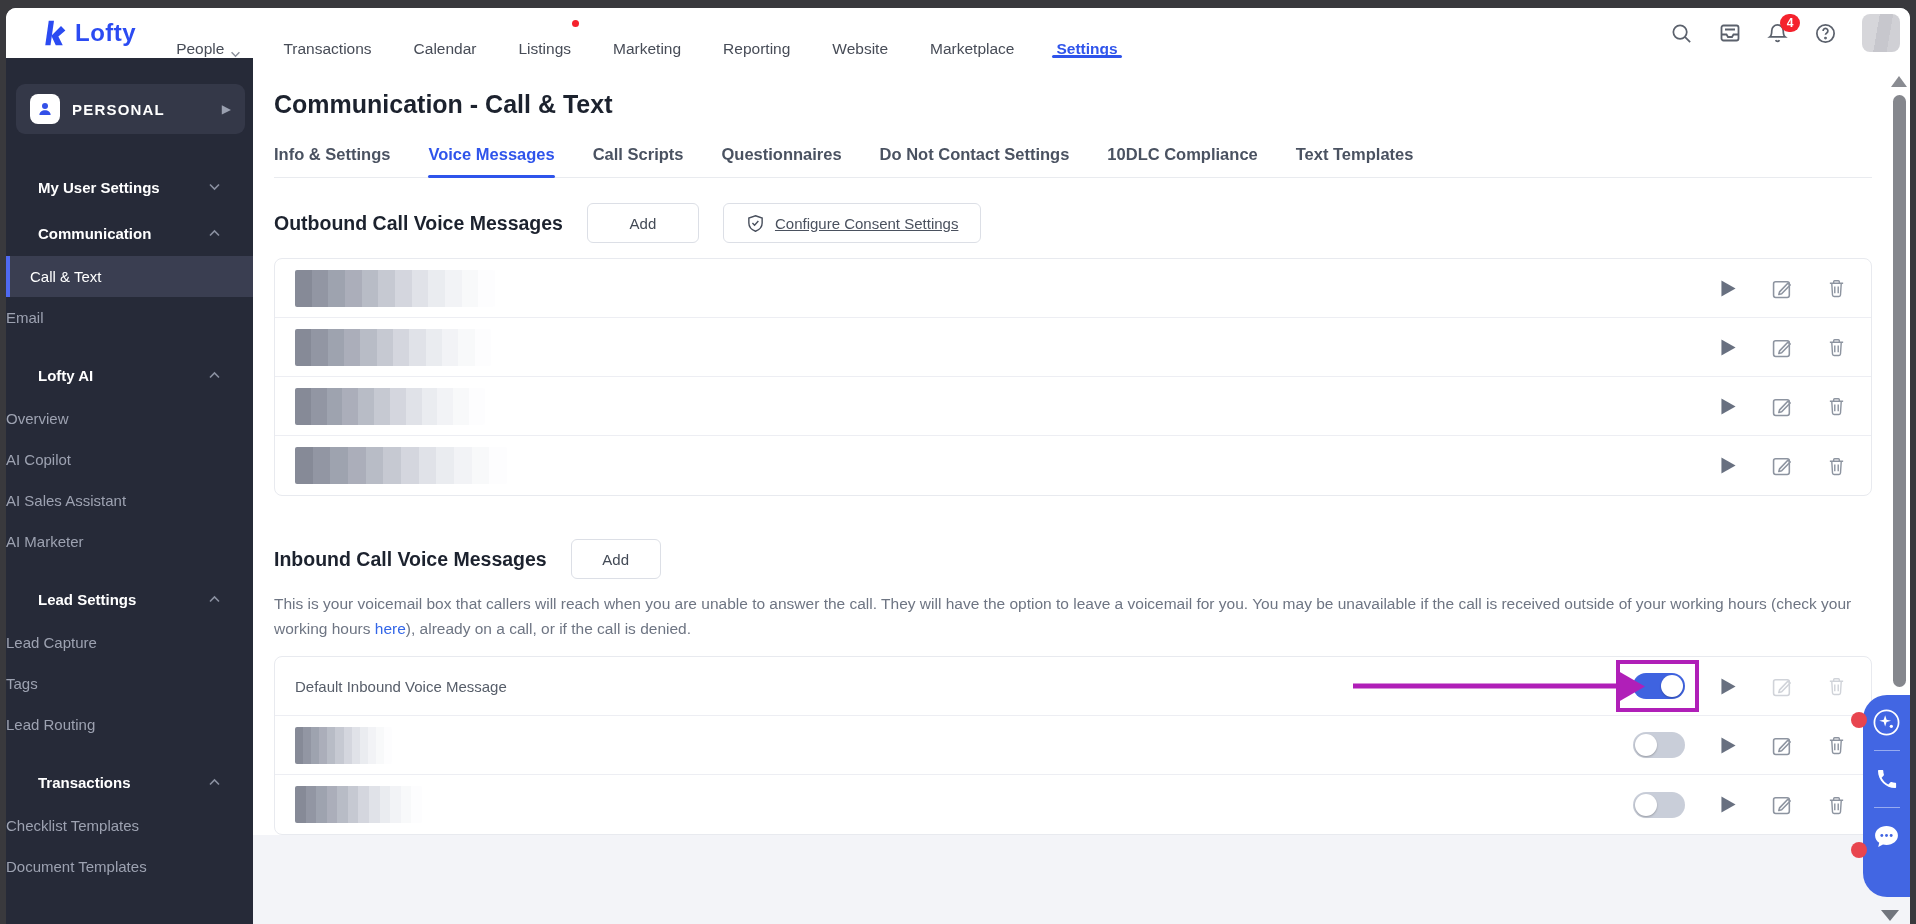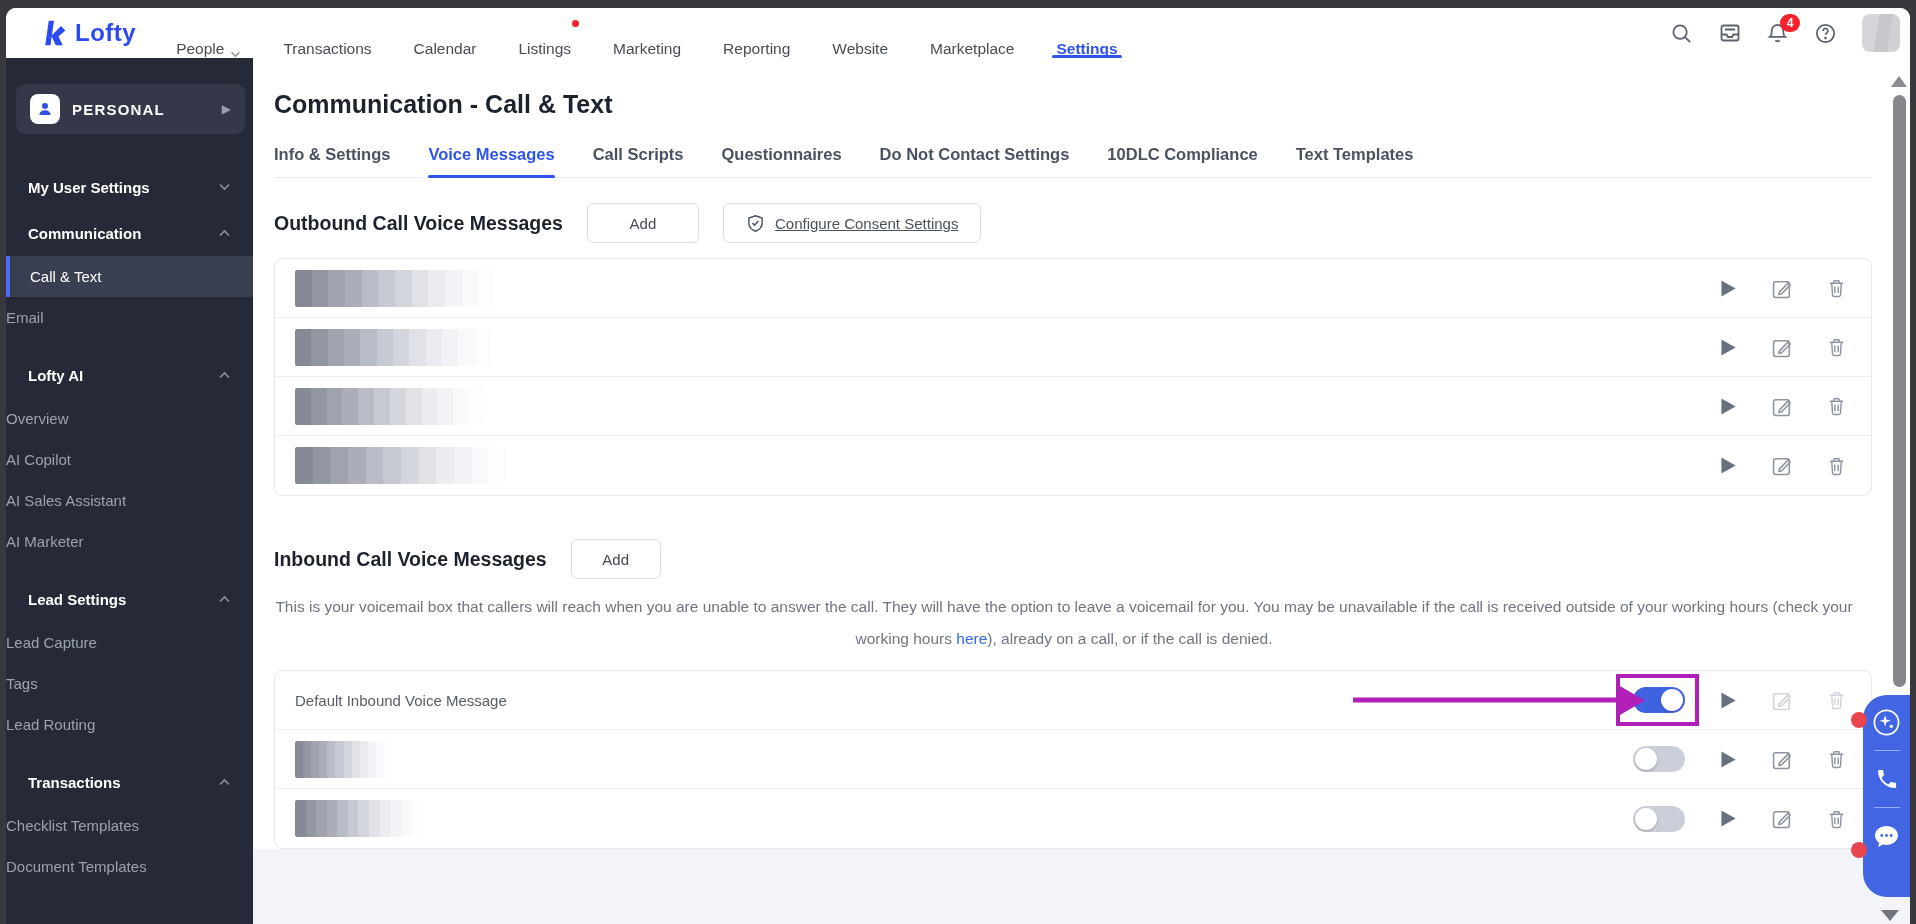--- a/index.html
+++ b/index.html
@@ -27,21 +27,21 @@
   .nav-icon{width:24px; height:24px; position:relative; display:flex; align-items:center; cursor:pointer;}
   .badge{position:absolute; top:-7px; right:-10px; min-width:20px; height:18px; padding:0 5px; background:#f5222d; color:#fff; border-radius:9px; font-size:12px; font-weight:bold; display:flex; align-items:center; justify-content:center;}
   .avatar{width:38px; height:38px; border-radius:8px; background:linear-gradient(100deg,#d6d6da 0 40%,#c7c7cd 40% 70%,#d0d0d5 70%); cursor:pointer;}
 
   
   .sidebar{position:absolute; left:0; top:50px; width:247px; bottom:0; background:var(--sidebar-bg); overflow:hidden;}
   .account-pill{margin:26px 8px 0 10px; height:50px; background:#343848; border-radius:9px; display:flex; align-items:center; padding:16px 14px; gap:12px; cursor:pointer;}
   .account-avatar{width:30px; height:30px; background:#fff; border-radius:8px; display:flex; align-items:center; justify-content:center;}
   .account-label{color:#fff; font-weight:bold; font-size:15px; letter-spacing:1.2px;}
   .pill-caret{margin-left:auto; color:#9aa0b0; font-size:12px;}
-  .sec-head{height:46px; display:flex; align-items:center; padding:0 22px; color:#fff; font-weight:bold; font-size:15px; cursor:pointer;}
+  .sec-head{height:46px; display:flex; align-items:center; padding:0 32px; color:#fff; font-weight:bold; font-size:15px; cursor:pointer;}
   .sec-head .chev{margin-left:auto; color:#8a90a0;}
   .side-item{height:41px; display:flex; align-items:center; color:var(--sidebar-item); font-size:15px; cursor:pointer;}
   .side-item.active{background:#3a3e51; border-left:4px solid #4f6af2; padding-left:20px; color:#fff;}
   .first-sec{margin-top:30px;}
   .sec-gap{margin-top:14px;}
 
   
   .main{position:absolute; left:247px; top:50px; right:0; bottom:0; background:#fff; display:flex; flex-direction:column;}
   .content{padding:0 38px 0 21px;}
   .page-title{margin-top:32px; font-size:25px; font-weight:bold; color:var(--ink);}
@@ -61,21 +61,21 @@
   .vm-name{font-size:15px; color:var(--row-text);}
   .redacted{height:37px; border-radius:2px; background:linear-gradient(90deg,
      #868a97 0 8.3%, #9296a3 8.3% 16.6%, #9ea3af 16.6% 25%, #abaeba 25% 33.3%,
      #b8bcc6 33.3% 41.6%, #c6c9d2 41.6% 50%, #d4d6de 50% 58.3%, #e0e2e8 58.3% 66.6%,
      #eaecf0 66.6% 75%, #f2f3f6 75% 83.3%, #f8f9fa 83.3% 91.6%, #fdfdfe 91.6% 100%);}
   .row-actions{margin-left:auto; display:flex; align-items:center; gap:32px; padding-right:24px;}
   .act{width:22px; height:22px; display:flex; align-items:center; justify-content:center; cursor:pointer;}
   .act.play{color:var(--icon-dark);}
   .act.norm{color:var(--icon);}
   .act.disabled{color:var(--icon-dis); cursor:default;}
-  .desc{margin-top:12px; max-width:1580px; font-size:15.5px; line-height:32px; color:#6e7583;text-align:center;}
+  .desc{margin-top:12px; max-width:1580px; font-size:15.5px; line-height:25px; color:#6e7583;}
   .desc a{color:#3366e8; text-decoration:none; cursor:pointer;}
   .inb-head{margin-top:43px;}
   .gray-footer{flex:1; background:#f3f4f8; margin-top:0; min-height:30px;}
 
   
   .toggle-wrap{position:relative; display:flex; align-items:center;}
   .toggle{width:52px; height:26px; border-radius:13px; position:relative; cursor:pointer;}
   .toggle.on{background:var(--toggle-on);}
   .toggle.off{background:#c9ced9;}
   .toggle .knob{position:absolute; top:2px; width:22px; height:22px; border-radius:50%; background:#fff; box-shadow:0 1px 2px rgba(0,0,0,.25);}

